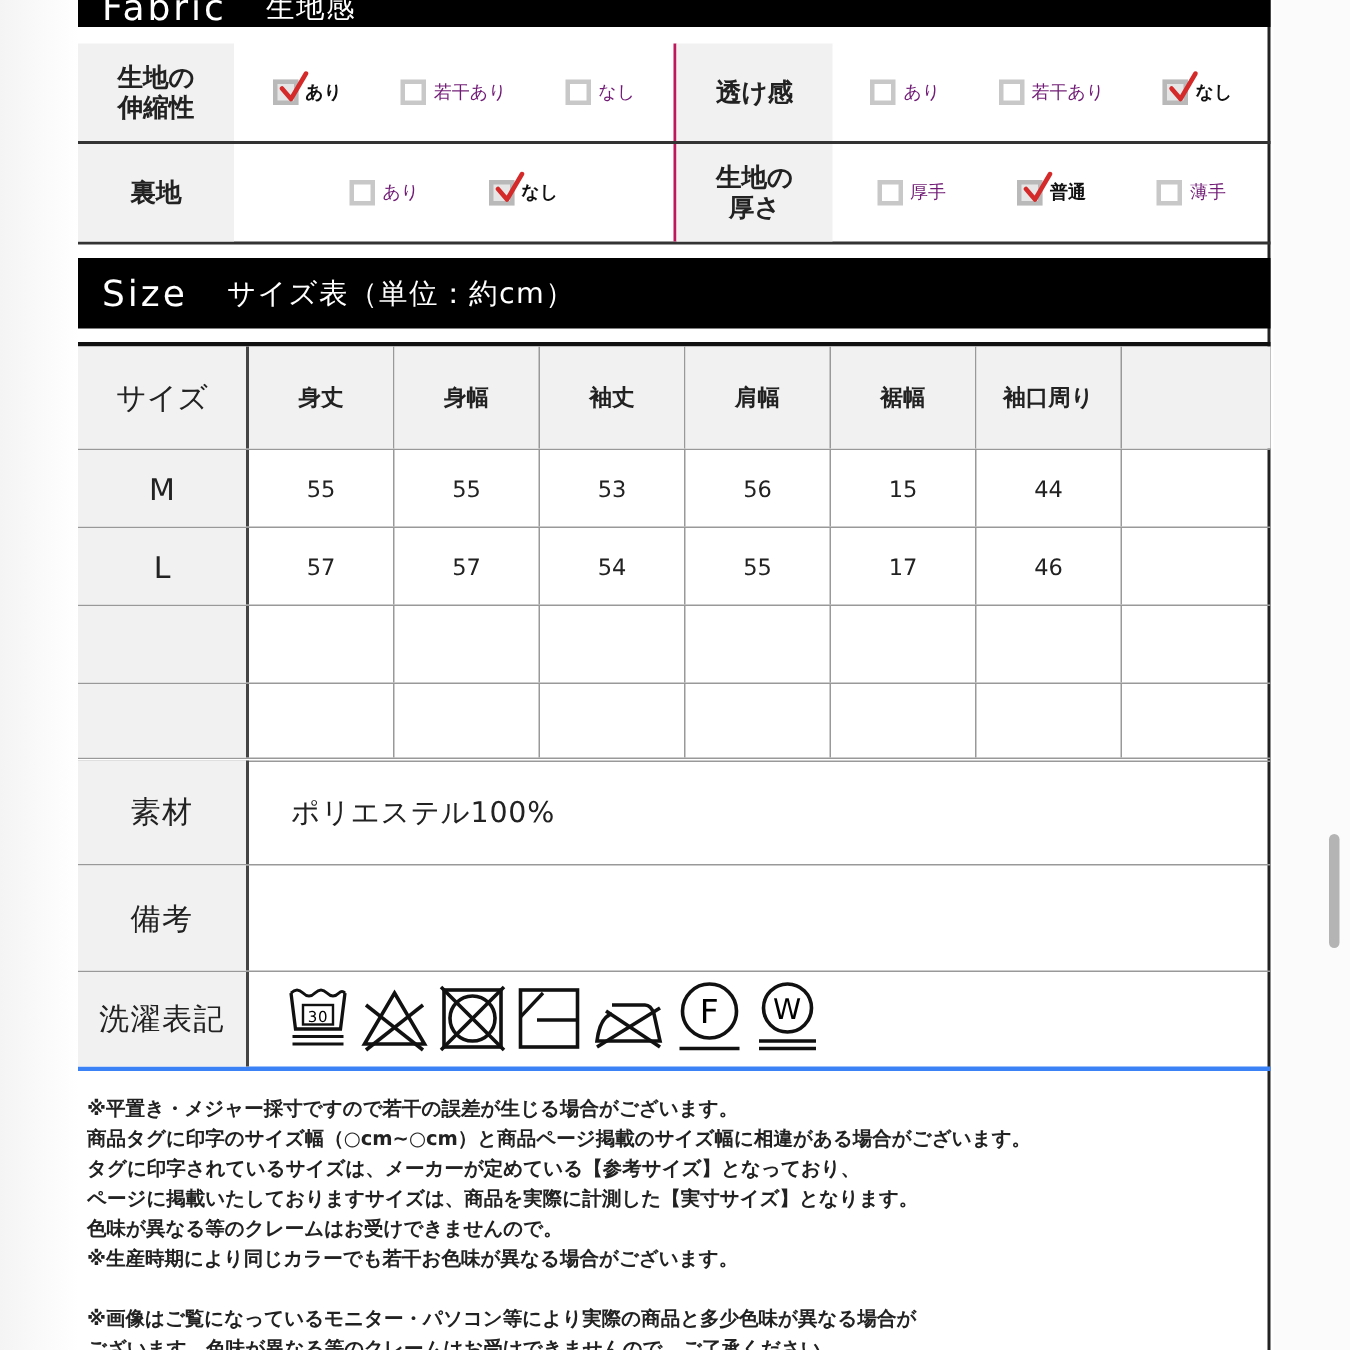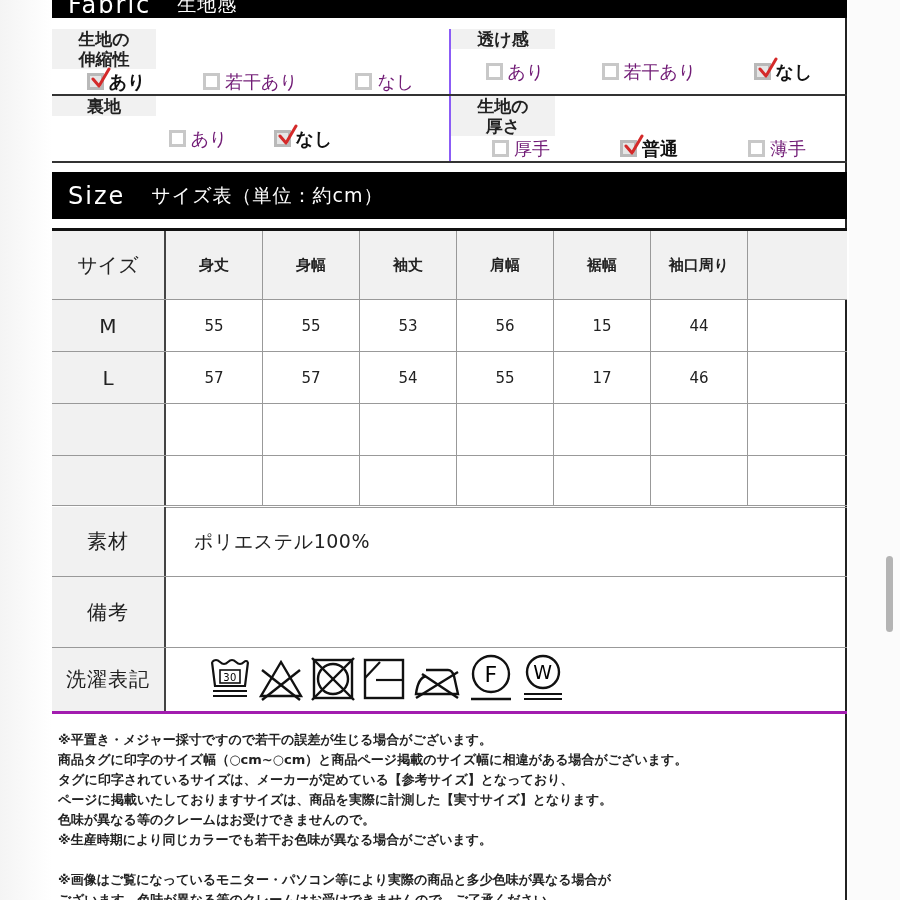--- a/index.html
+++ b/index.html
@@ -20,26 +20,26 @@
   .section-bar .en { font-family: "DejaVu Sans", sans-serif; font-size: 24px; letter-spacing: 2px; margin-right: 26px; }
   .section-bar .jp { font-size: 19px; letter-spacing: 1px; }
   #fabric-bar { top: 0; height: 18px; }
   #fabric-bar .en { margin-top: -8px; }
   #fabric-bar .jp { margin-top: -8px; }
   #size-bar { top: 172px; height: 47px; }
 
   
   .fabric { position: absolute; left: 52px; top: 29px; width: 795px; }
   .frow { display: flex; height: 67px; border-bottom: 2px solid #333; }
-  .fhalf { display: flex; width: 397px; height: 100%; flex-direction: column; }
-  .fhalf + .fhalf { border-left: 2px solid #8b5cf6; width: 398px; }
+  .fhalf { display: flex; width: 397px; height: 100%; }
+  .fhalf + .fhalf { border-left: 2px solid #be185d; width: 398px; }
   .flabel { width: 104px; background: #f1f1f1; display: flex; align-items: center; justify-content: center;
     font-weight: bold; font-size: 17px; text-align: center; line-height: 20px; color: #222; }
   .fopts { flex: 1; display: flex; align-items: center; justify-content: space-around; padding: 0 6px; }
-  .opt { display: flex; align-items: center; font-size: 18px; }
+  .opt { display: flex; align-items: flex-start; font-size: 12px; }
   .opt .box { width: 17px; height: 17px; border: 3px solid #c8c8c8; position: relative; margin-right: 5px; }
   .opt.checked .box { border-color: #b9b9b9; background: #e6e6e6; }
   .opt .mark { position: absolute; left: 1px; top: -9px; width: 20px; height: 22px; }
   .opt.off .txt { color: #701a75; }
   .opt.checked .txt { color: #111; font-weight: bold; }
 
   
   .size-table { position: absolute; left: 52px; top: 228px; width: 795px; border-top: 3px solid #111; border-collapse: collapse; }
   .srow { display: flex; border-bottom: 1.5px solid #999; }
   .srow.hdr { height: 69px; }
@@ -54,21 +54,21 @@
   .data .scell.first { font-size: 20px; }
 
   
   .info { position: absolute; left: 52px; top: 507px; width: 795px; }
   .irow { display: flex; border-bottom: 1.5px solid #999; }
   .irow .ilabel { width: 114px; background: #f1f1f1; border-right: 2px solid #444; display: flex;
     align-items: center; justify-content: center; font-size: 20px; letter-spacing: 1px; }
   .irow .ival { flex: 1; display: flex; align-items: center; padding-left: 28px; font-size: 19px; letter-spacing: 0.5px; }
   .irow.material { height: 70px; }
   .irow.remarks { height: 71px; }
-  .irow.laundry { height: 66px; border-bottom: 3px solid #a21caf; gap: 18px; }
+  .irow.laundry { height: 66px; border-bottom: 3px solid #3b82f6; }
   .laundry-icons { display: flex; align-items: center; gap: 6px; padding-left: 0; margin-left: -4px; }
   .laundry-icons svg { display: block; }
 
   
   .notes { position: absolute; left: 58px; top: 730px; width: 780px; font-size: 13px; line-height: 20px;
     font-weight: bold; color: #222; }
   .notes p { white-space: nowrap; }
   .notes .gap { height: 20px; }
 </style>
 </head>

